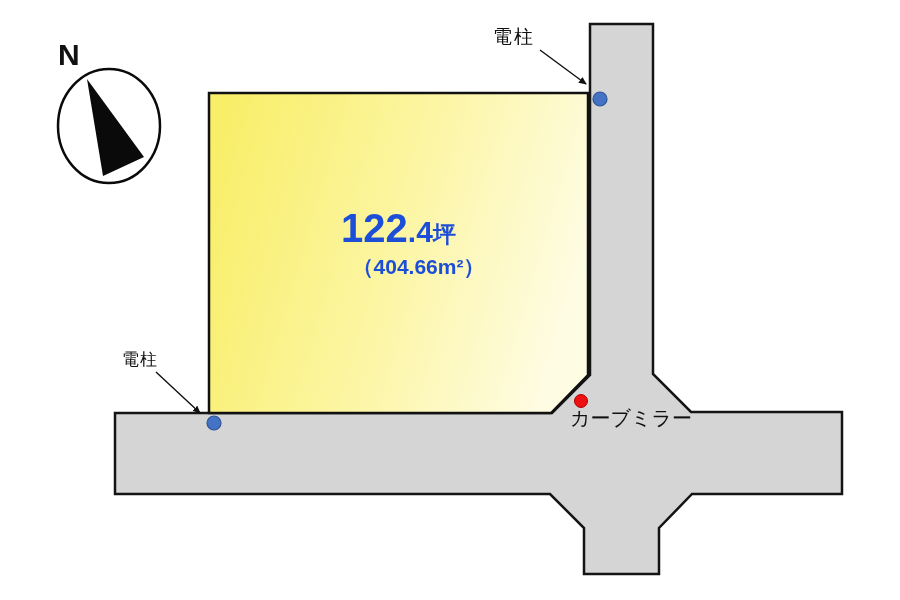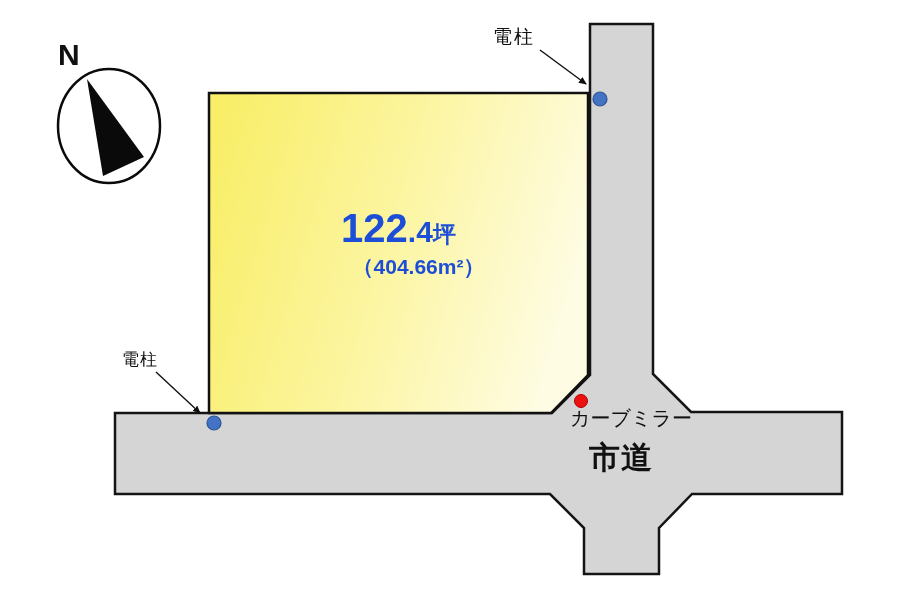--- a/index.html
+++ b/index.html
@@ -76,21 +76,20 @@
   </svg>
 
   <div class="lbl lbl-north">N</div>
 
   <div class="lbl lbl-pole-top">電柱</div>
 
   <div class="lbl lbl-pole-bottom">電柱</div>
 
   <div class="lbl lbl-mirror">カーブミラー</div>
 
-  <div class="lbl lbl-road">市道</div>
 
   <div class="area-text">
     <div class="area-line1">
       <span class="big">122</span><span class="mid">.4</span><span class="unit">坪</span>
     </div>
     <div class="area-line2">（404.66m²）</div>
   </div>
 
 </div>
 

